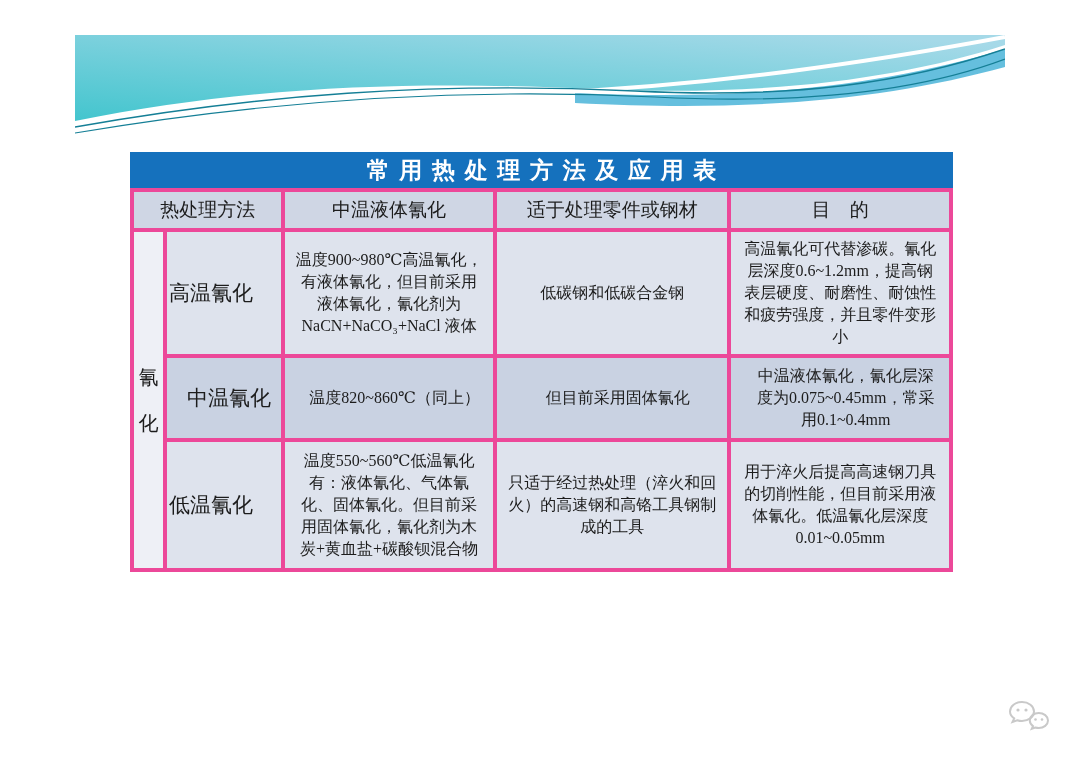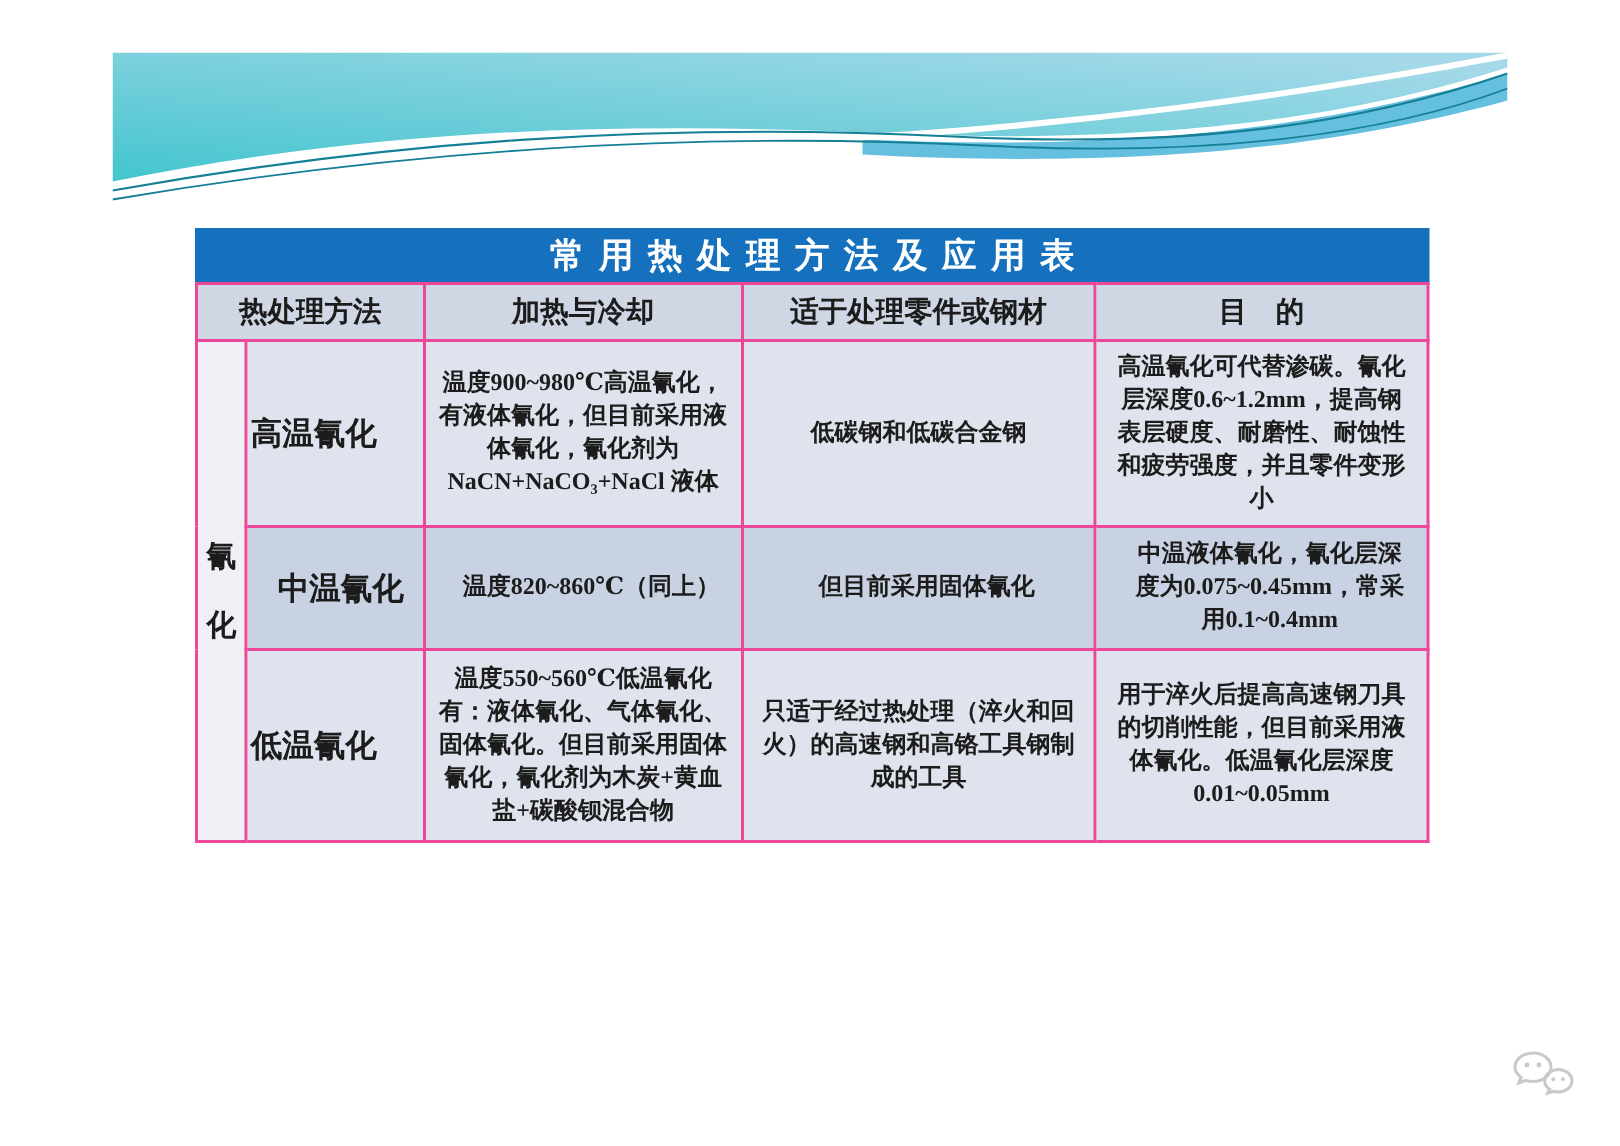--- a/index.html
+++ b/index.html
@@ -17,22 +17,22 @@
     display:flex;align-items:center;justify-content:center;
     font-family:"Liberation Sans","DejaVu Sans",sans-serif;
     font-weight:bold;font-size:23px;letter-spacing:0.42em;text-indent:0.42em;
   }
   
   table.ht{
     position:absolute;left:130px;top:188px;width:823px;
     border-collapse:collapse;table-layout:fixed;
   }
   table.ht td,table.ht th{
-    border:2px solid #ec4899;vertical-align:middle;
-    font-weight:bold;overflow:hidden;
+    border:4px solid #ec4899;vertical-align:middle;
+    font-weight:normal;overflow:hidden;
   }
   table.ht th{
     background:var(--header-bg,#cfd6e4);height:32px;
     font-size:19px;text-align:center;padding:2px 4px;
   }
   tr.row-light td{background:var(--row-light-bg,#dee3ed);}
   tr.row-dark  td{background:var(--row-dark-bg,#c9d2e2);padding-left:20px;}
   td.group-cell{
     background:var(--group-bg,#eef0f6) !important;
     text-align:center;font-size:20px;line-height:2.3;padding:0;margin-left:24px;
@@ -80,21 +80,21 @@
   <colgroup>
     <col style="width:33px">
       <col style="width:118px">
       <col style="width:211px">
     <col style="width:234px">
       <col style="width:221px">
   </colgroup>
   <thead>
     <tr>
       <th colspan="2">热处理方法</th>
-      <th>加热与冷却</th>
+      <th>中温液体氰化</th>
       <th>适于处理零件或钢材</th>
       <th>目　的</th>
     </tr>
   </thead>
   <tbody>
     <tr class="row-light r1">
       <td class="group-cell" rowspan="3">氰化</td>
       <td class="method-cell">高温氰化</td>
       <td class="text-cell">温度900~980℃高温氰化，有液体氰化，但目前采用液体氰化，氰化剂为NaCN+NaCO₃+NaCl 液体</td>
       <td class="text-cell">低碳钢和低碳合金钢</td>

